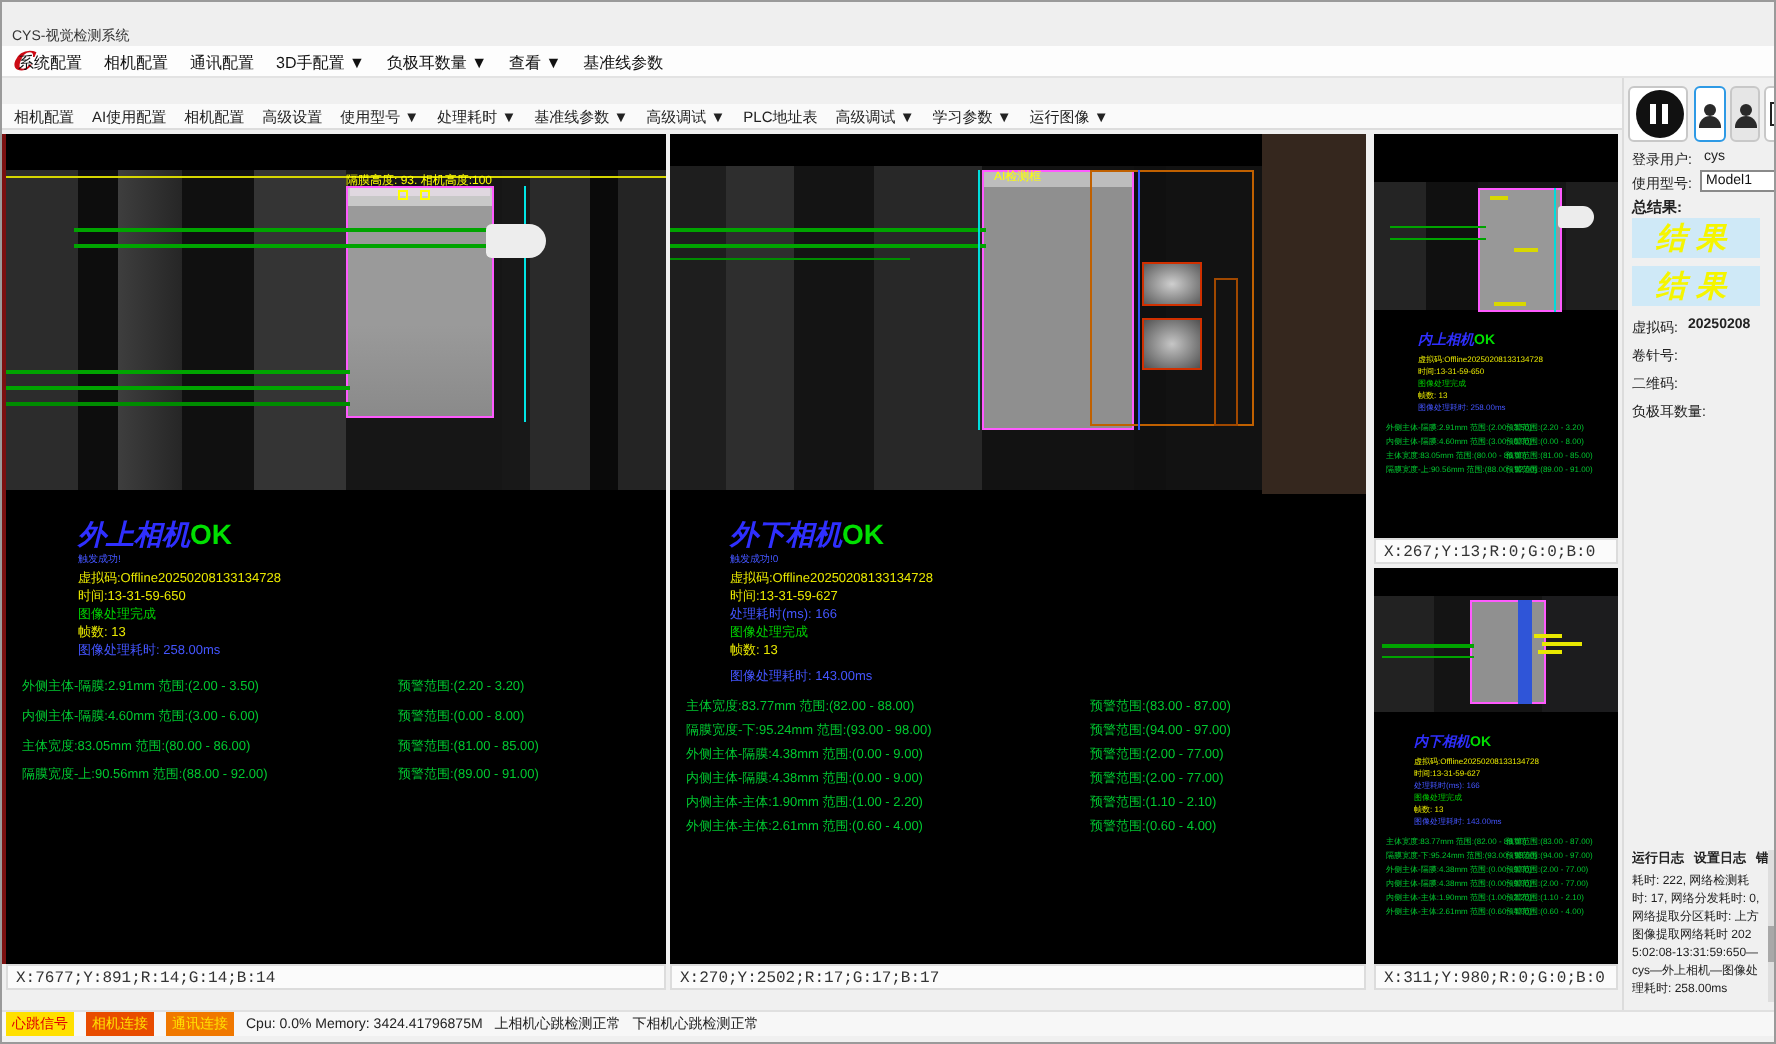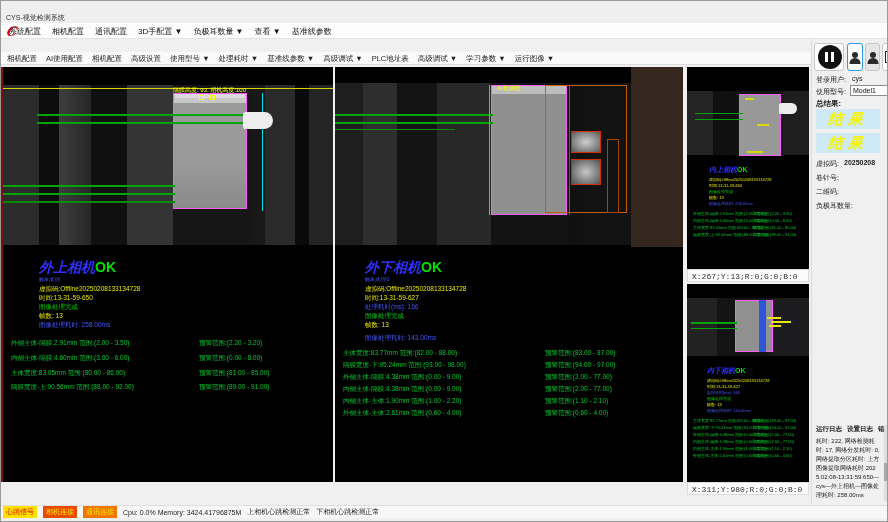--- a/index.html
+++ b/index.html
@@ -159,20 +159,21 @@
         </div>
       <div class="mrow" style="top:302px;">
           <span class="mleft" style="left:8px;">主体宽度:83.05mm 范围:(80.00 - 86.00)</span>
           <span class="mwarn" style="left:196px;">预警范围:(81.00 - 85.00)</span>
         </div>
       <div class="mrow" style="top:316px;">
           <span class="mleft" style="left:8px;">隔膜宽度-上:90.56mm 范围:(88.00 - 92.00)</span>
           <span class="mwarn" style="left:196px;">预警范围:(89.00 - 91.00)</span>
         </div>
     </div>
+    <div class="xbar" style="top:415px;">X:7677;Y:891;R:14;G:14;B:14</div>
   </div>
 
   <div class="panel" style="left:334px; top:66px; width:348px; height:428px;">
     <div class="cam-view" style="height:415px;">
       <div class="shape" style="left:0;top:16px;width:348px;height:162px;background:#121212;"></div>
       <div class="shape" style="left:0;top:16px;width:28px;height:162px;background:#1e1e1e;"></div>
       <div class="shape" style="left:28px;top:16px;width:34px;height:162px;background:#2e2e2e;"></div>
       <div class="shape" style="left:62px;top:16px;width:40px;height:162px;background:#141414;"></div>
       <div class="shape" style="left:102px;top:16px;width:54px;height:162px;background:#282828;"></div>
       <div class="shape" style="left:296px;top:0;width:52px;height:180px;background:#35271e;"></div>
@@ -215,20 +216,21 @@
         </div>
       <div class="mrow" style="top:330px;">
           <span class="mleft" style="left:8px;">内侧主体-主体:1.90mm 范围:(1.00 - 2.20)</span>
           <span class="mwarn" style="left:210px;">预警范围:(1.10 - 2.10)</span>
         </div>
       <div class="mrow" style="top:342px;">
           <span class="mleft" style="left:8px;">外侧主体-主体:2.61mm 范围:(0.60 - 4.00)</span>
           <span class="mwarn" style="left:210px;">预警范围:(0.60 - 4.00)</span>
         </div>
     </div>
+    <div class="xbar" style="top:415px;">X:270;Y:2502;R:17;G:17;B:17</div>
   </div>
 
   <div class="panel mini" style="left:686px; top:66px; width:122px; height:215px;">
     <div class="cam-view" style="height:202px;">
       <div class="shape" style="left:0;top:24px;width:122px;height:64px;background:#151515;"></div>
       <div class="shape" style="left:0;top:24px;width:26px;height:64px;background:#242424;"></div>
       <div class="shape" style="left:26px;top:24px;width:26px;height:64px;background:#101010;"></div>
       <div class="shape" style="left:96px;top:24px;width:26px;height:64px;background:#1e1e1e;"></div>
       <div class="shape" style="left:52px;top:27px;width:42px;height:62px;background:#989898;border:1px solid #ff5aff;"></div>
       <div class="shape" style="left:92px;top:36px;width:18px;height:11px;background:#ececec;border-radius:2px 6px 6px 2px;"></div>

